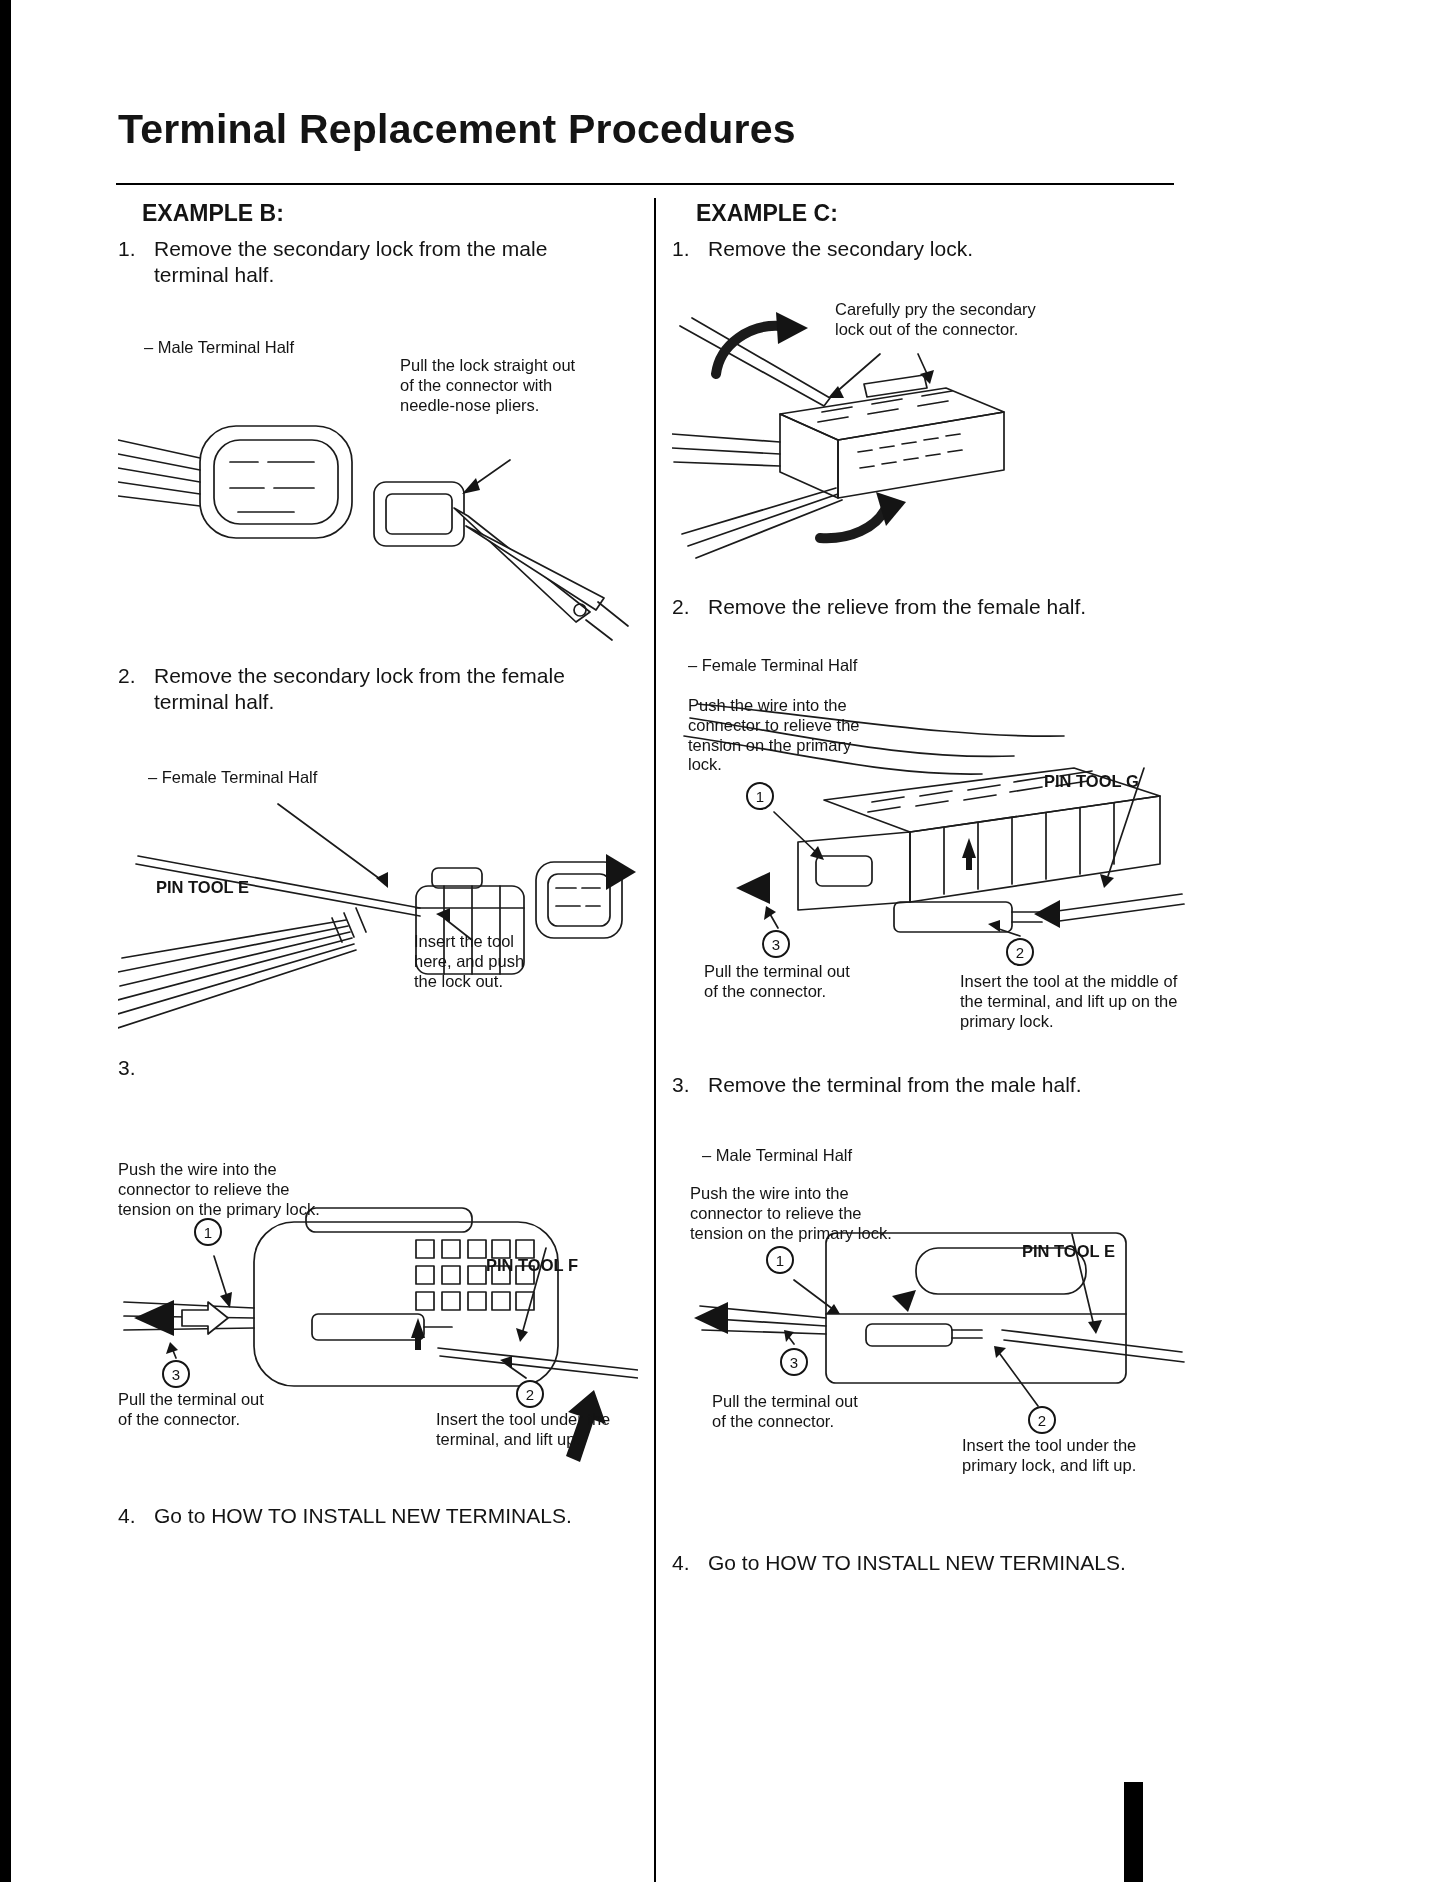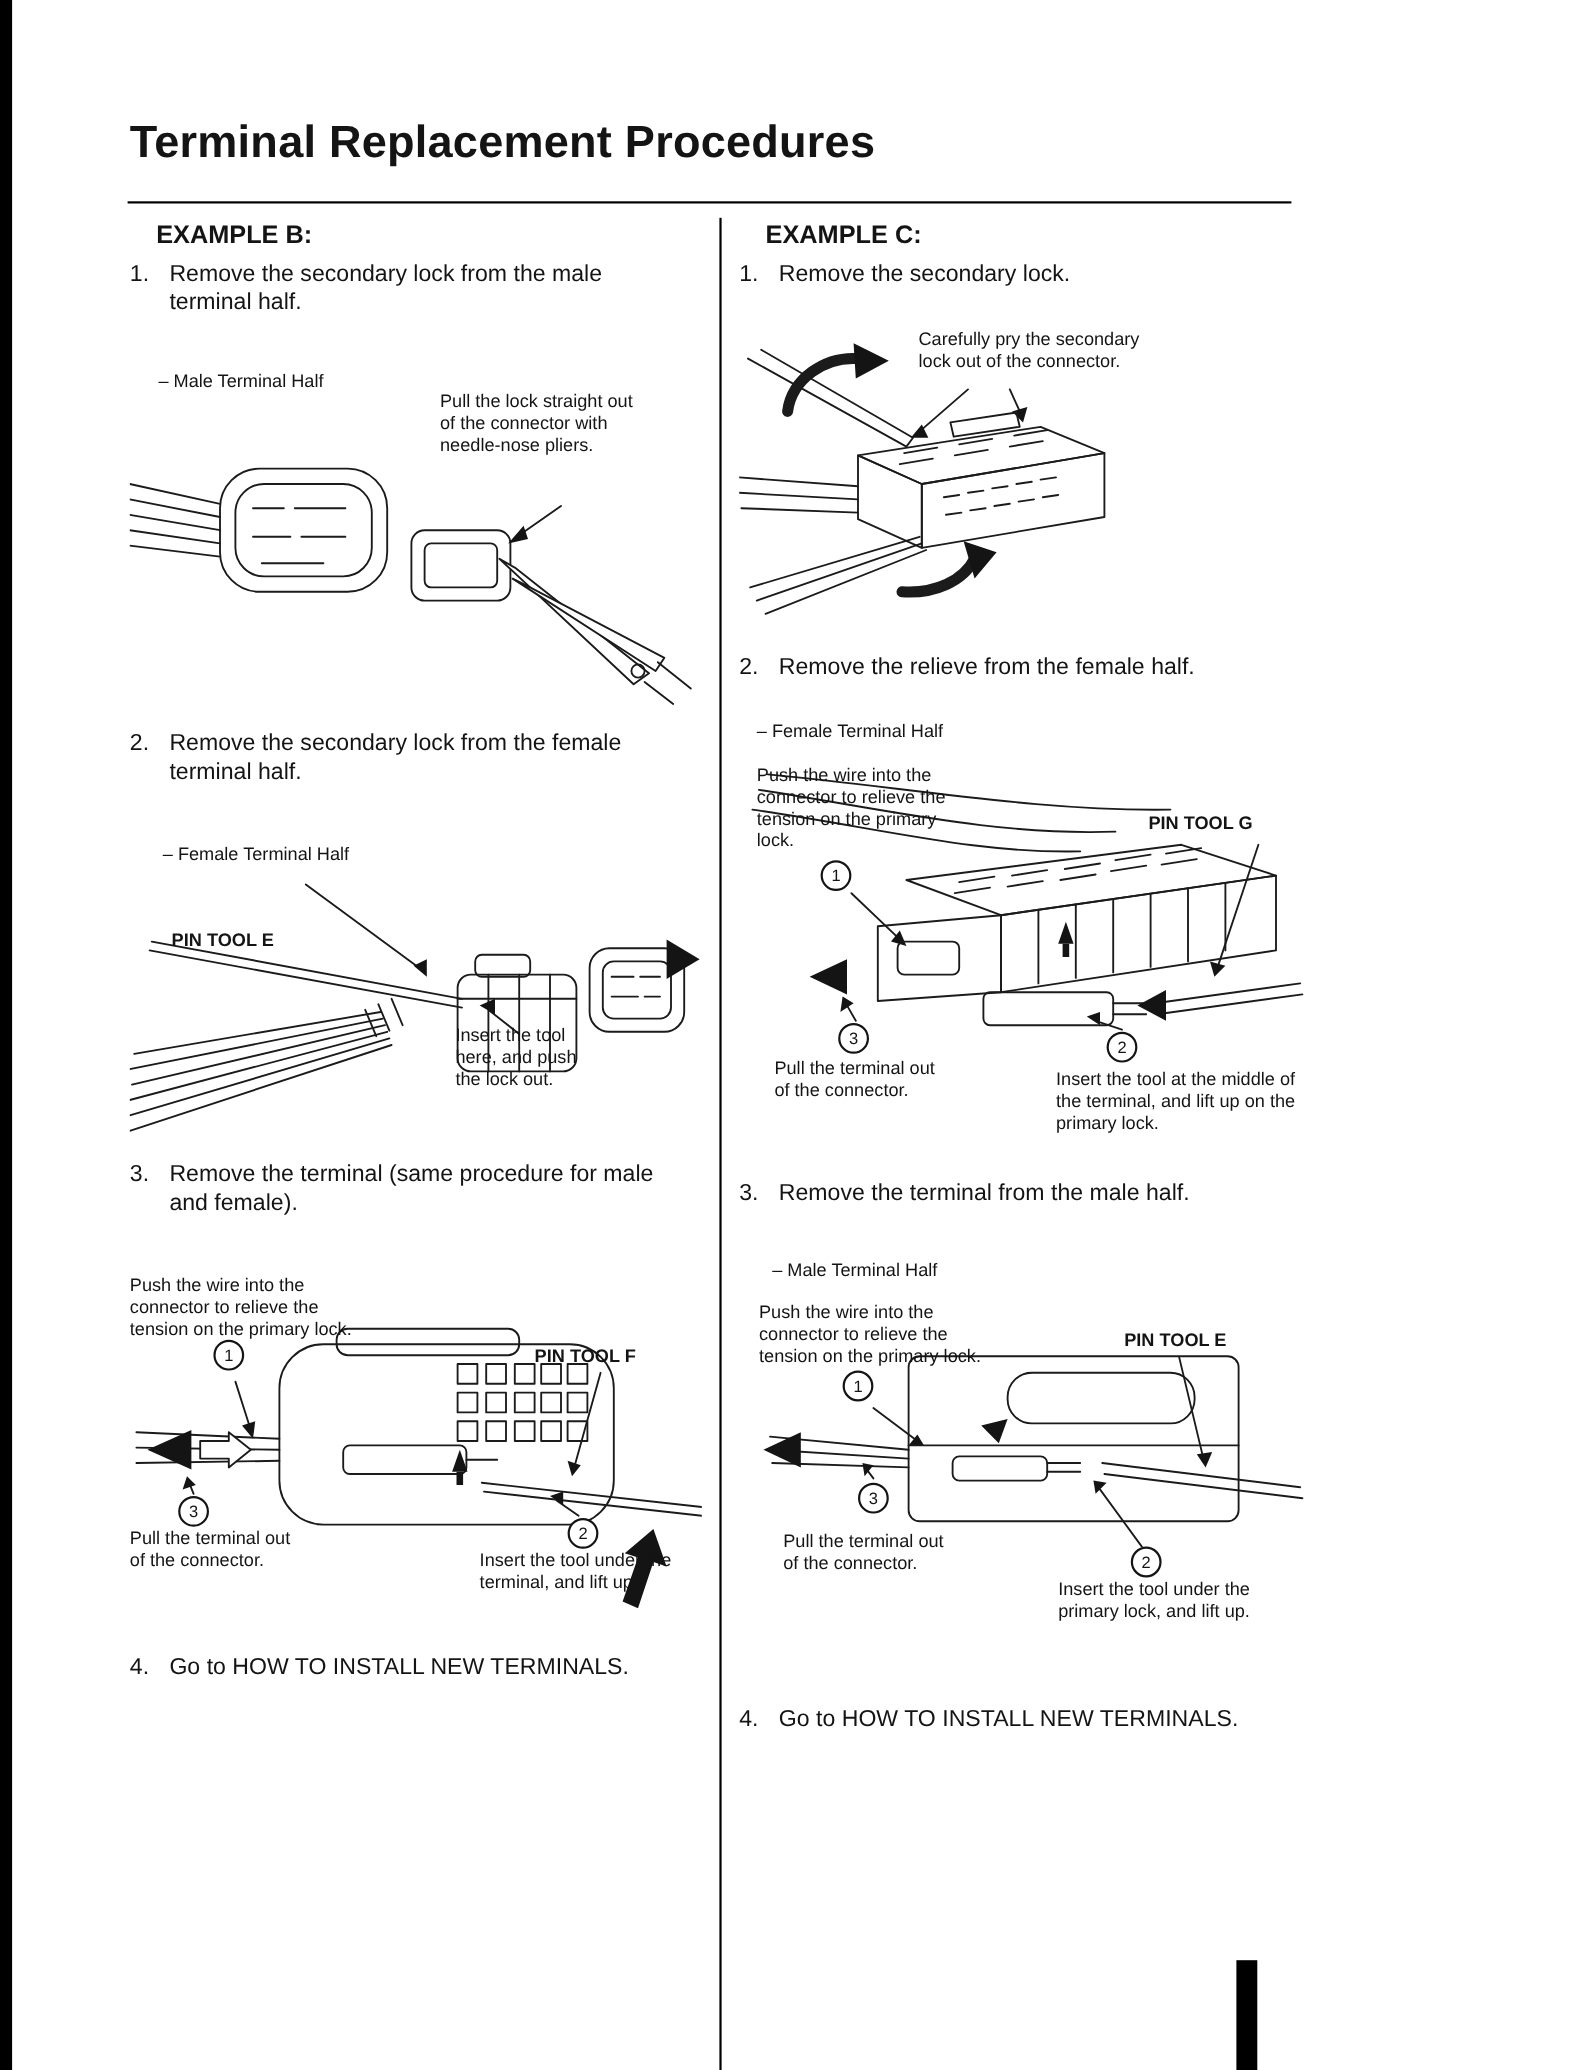--- a/index.html
+++ b/index.html
@@ -14,21 +14,21 @@
   .title { position:absolute; left:118px; top:106px; font-size:41px; font-weight:bold; letter-spacing:.2px; }
   .rule { position:absolute; left:116px; top:183px; width:1058px; height:2px; background:#000; }
   .divider { position:absolute; left:654px; top:198px; width:2px; height:1684px; background:#000; }
   .heading { position:absolute; font-size:23px; font-weight:bold;margin-left:24px; }
   .step { position:absolute; display:flex; font-size:21px; line-height:1.25; }
   .step .num { width:36px; flex:none; }
   .step .txt { white-space:pre-line; }
   .fig { position:absolute; }
   .fig svg { position:absolute; left:0; top:0; }
   .lbl { position:absolute; font-size:16.5px; line-height:1.2; white-space:pre-line; }
-  .lbl.bold { font-weight:bold; }
+  .lbl.bold { font-weight:bold;margin-top:32px; }
   .circ {
     position:absolute; width:28px; height:28px; border:2px solid #141414; border-radius:50%;
     display:flex; align-items:center; justify-content:center; font-size:15px; background:#fff; z-index:2;
   }
 </style>
 </head>
 <body>
 
 <div>
   <div class="edge-left"></div>
@@ -100,22 +100,20 @@
     </svg>
     <div class="lbl" style="left:30px; top:12px;">– Female Terminal Half</div>
     <div class="lbl bold" style="left:38px; top:90px;">PIN TOOL E</div>
     <div class="lbl" style="left:296px; top:176px;">Insert the tool
 here, and push
 the lock out.</div>
   </div>
 
   <div class="step" style="left:118px; top:1055px; width:500px;">
     <span class="num">3.</span>
-    <span class="txt">Remove the terminal (same procedure for male
-and female).</span>
   </div>
 
   <div class="fig" style="left:118px; top:1160px; width:520px; height:302px;">
     <svg width="520" height="302" viewBox="0 0 520 302">
       <g fill="none" stroke="#1b1b1b" stroke-width="1.7" stroke-linecap="round" stroke-linejoin="round">
         <path d="M96,96 L110,140"></path>
         <polygon points="112,148 102,136 114,132" fill="#141414" stroke="none"></polygon>
         <rect x="136" y="62" width="304" height="164" rx="40"></rect>
         <rect x="188" y="48" width="166" height="24" rx="10"></rect>
         <rect x="298" y="80" width="18" height="18"></rect>

